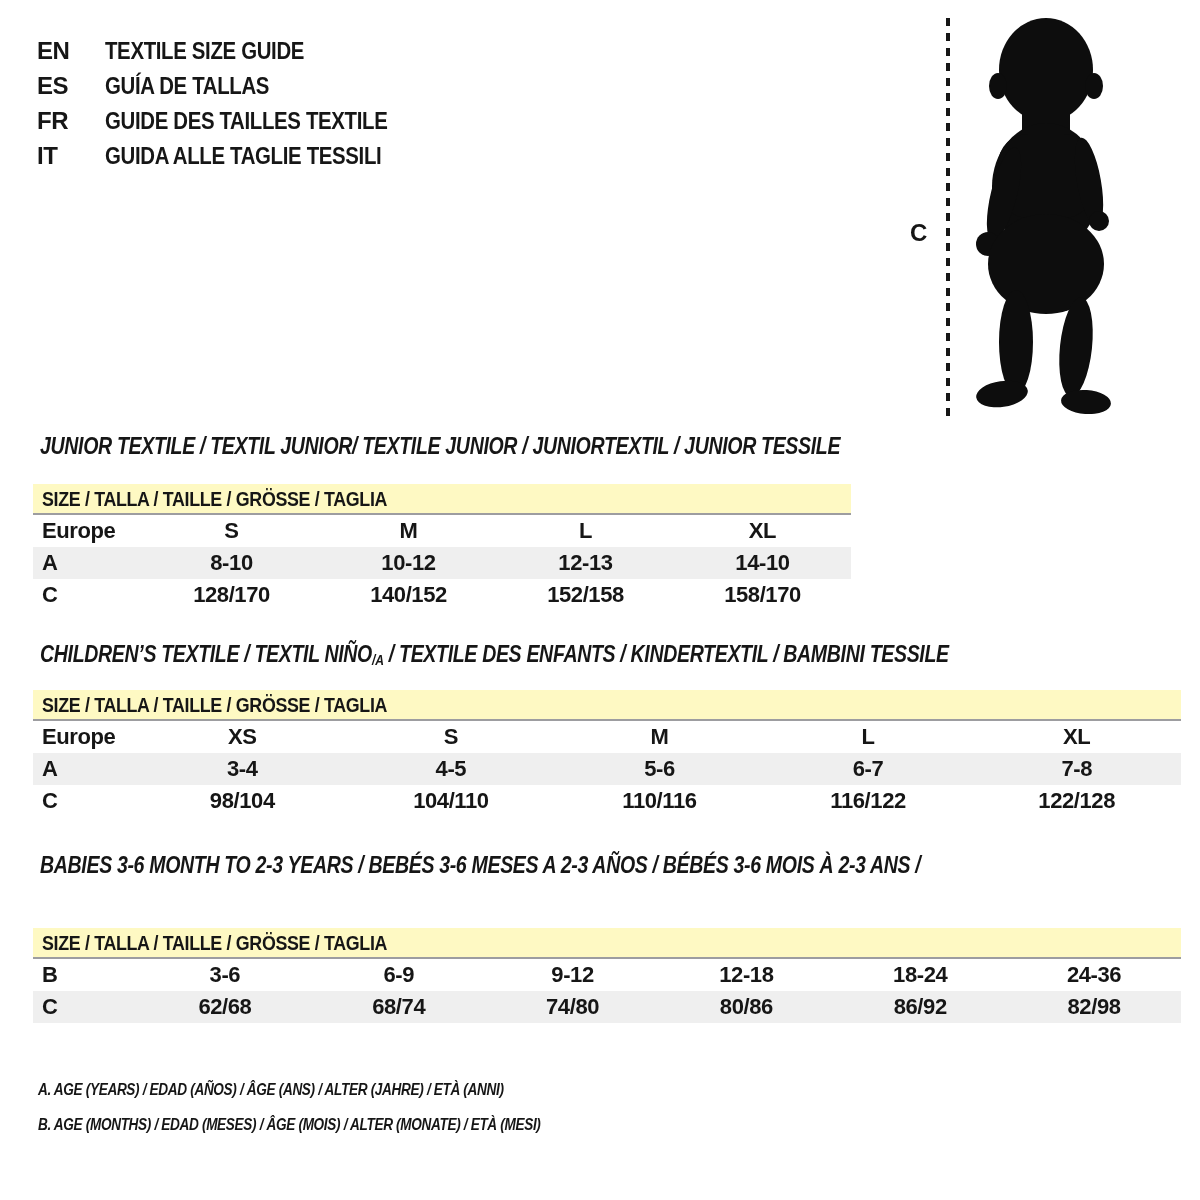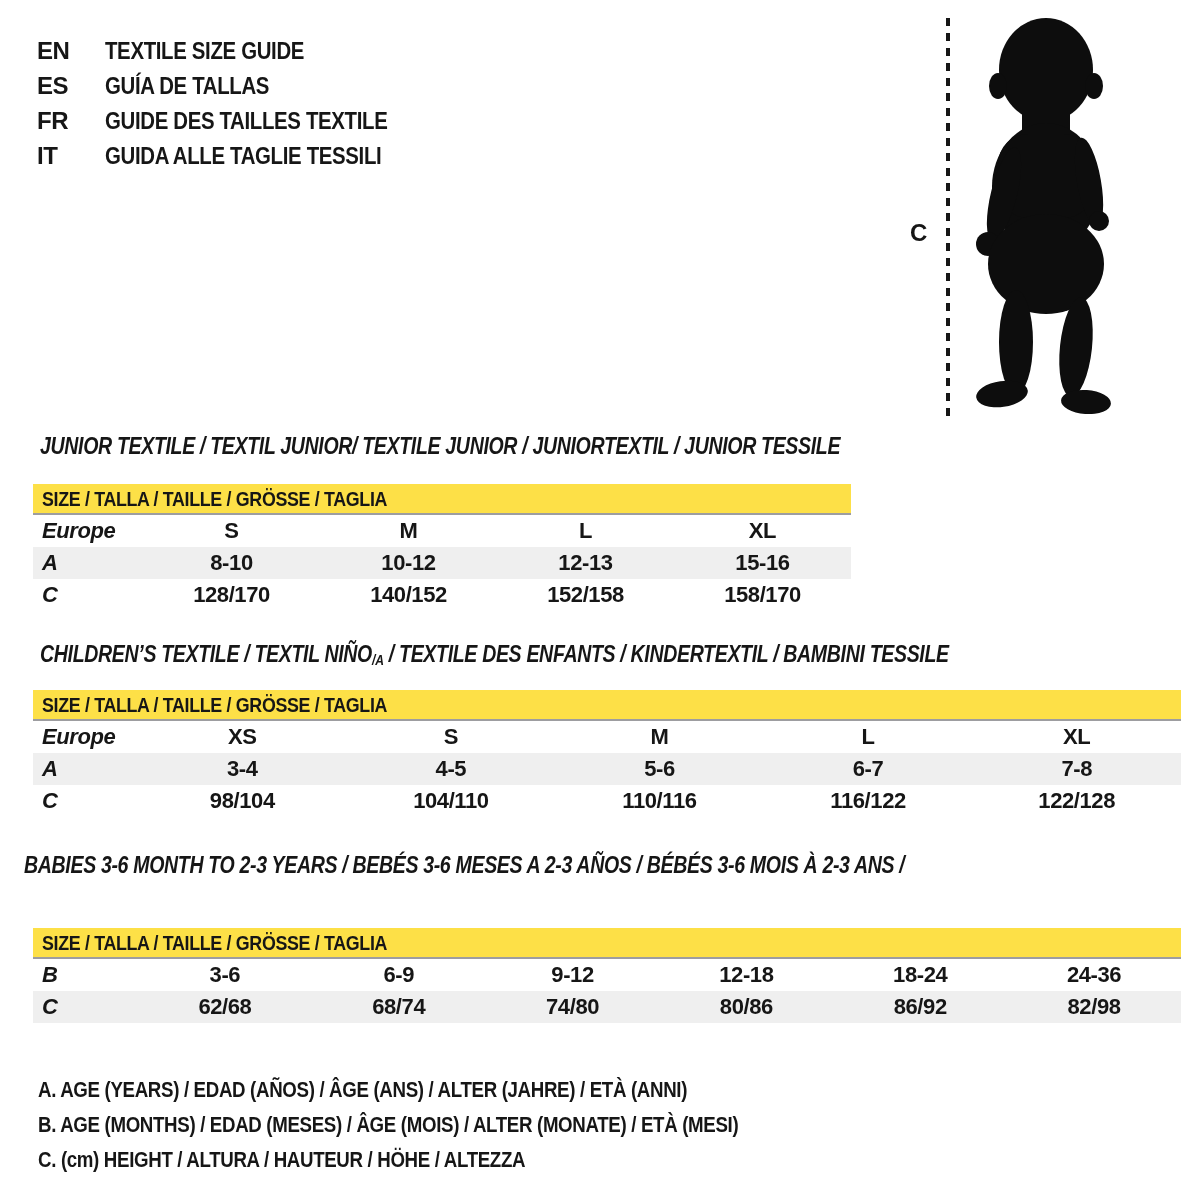--- a/index.html
+++ b/index.html
@@ -18,38 +18,38 @@
   
   .fig-c{position:absolute;left:910px;top:219px;font-size:24px;}
   .dash{position:absolute;left:946px;top:18px;width:4px;height:399px;
         background:repeating-linear-gradient(to bottom,#161616 0 8px,transparent 8px 15px);}
   .sil{position:absolute;left:958px;top:12px;}
 
   
   .sec-title{position:absolute;font-size:23px;line-height:24px;white-space:nowrap;font-style:italic;}
   .title-1{left:40px;top:434px;}
   .title-2{left:40px;top:642px;}
-  .title-3{left:24px;top:849px;line-height:33px;text-align:right;}
+  .title-3{left:40px;top:849px;line-height:33px;text-align:right;}
   .subA{font-size:0.62em;vertical-align:-3px;letter-spacing:-0.2px;}
 
   
   table.sizes{position:absolute;left:33px;border-collapse:collapse;table-layout:fixed;}
   .t1{top:484px;width:818px;}
   .t2{top:690px;width:1148px;}
   .t3{top:928px;width:1148px;}
   .t1 .c0{width:110px;}
   .t2 .c0,.t3 .c0{width:105px;}
   table.sizes td{padding:0;text-align:center;font-size:22px;height:32px;vertical-align:middle;}
-  table.sizes td.lbl{text-align:left;padding-left:9px;font-style:italic;}
-  tr.bar td{background:#fde047;height:29px;text-align:left;padding-left:9px;
+  table.sizes td.lbl{text-align:left;padding-left:9px;}
+  tr.bar td{background:#fef9c3;height:29px;text-align:left;padding-left:9px;
             border-bottom:2px solid #9d9da0;font-size:21px;}
   tr.alt td{background:#efefef;}
 
   
-  .legend{position:absolute;left:38px;top:1072px;font-size:22px;line-height:35px;}
+  .legend{position:absolute;left:38px;top:1072px;font-size:16px;line-height:35px;font-style:italic;}
 </style>
 </head>
 <body>
 
 <div class="canvas">
 
   <div class="langs">
     <div class="lang-row">
       <span class="lang-code">EN</span>
       <span class="cond">TEXTILE SIZE GUIDE</span>
@@ -112,21 +112,21 @@
       <td>S</td>
       <td>M</td>
       <td>L</td>
       <td>XL</td>
     </tr>
     <tr class="alt">
       <td class="lbl">A</td>
       <td>8-10</td>
       <td>10-12</td>
       <td>12-13</td>
-      <td>15-16</td>
+      <td>14-10</td>
     </tr>
     <tr>
       <td class="lbl">C</td>
       <td>128/170</td>
       <td>140/152</td>
       <td>152/158</td>
       <td>158/170</td>
     </tr>
   </tbody>
     </table>
@@ -212,16 +212,15 @@
       <td>80/86</td>
       <td>86/92</td>
       <td>82/98</td>
     </tr>
   </tbody>
     </table>
 
   <div class="legend">
     <div><span class="cond">A. AGE (YEARS) / EDAD (AÑOS) / ÂGE (ANS) / ALTER (JAHRE) / ETÀ (ANNI)</span></div>
     <div><span class="cond">B. AGE (MONTHS) / EDAD (MESES) / ÂGE (MOIS) / ALTER (MONATE) / ETÀ (MESI)</span></div>
-    <div><span class="cond">C. (cm) HEIGHT / ALTURA / HAUTEUR / HÖHE / ALTEZZA</span></div>
   </div>
 
 </div>
 
 </body></html>

